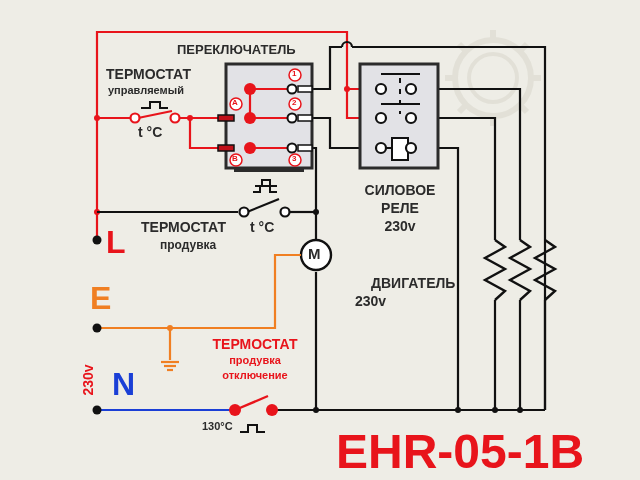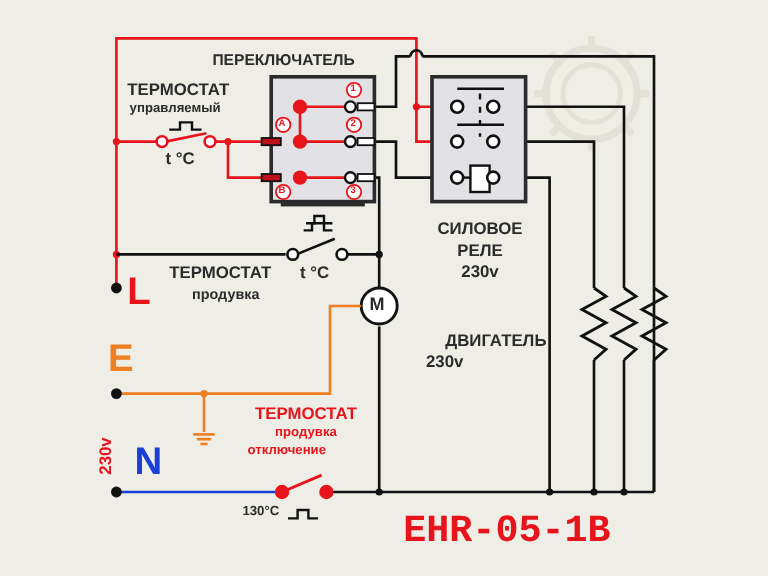--- a/index.html
+++ b/index.html
@@ -196,17 +196,17 @@
 <div class="lbl dark" style="left:323px;top:275px;font-size:14px;margin-left:48px;">ДВИГАТЕЛЬ</div>
 <div class="lbl dark" style="left:355px;top:293px;font-size:14px;">230v</div>
 
 <div class="lbl red" style="left:106px;top:224px;font-size:32px;">L</div>
 <div class="lbl" style="left:90px;top:280px;font-size:32px;color:#f07f22;">E</div>
 <div class="lbl" style="left:112px;top:366px;font-size:32px;color:#1a3fd6;">N</div>
 <div class="lbl red" style="left:72px;top:372px;font-size:14px;transform:rotate(-90deg);transform-origin:center;">230v</div>
 
 <div class="lbl red c" style="left:195px;top:336px;width:120px;font-size:14px;">ТЕРМОСТАТ</div>
 <div class="lbl red c" style="left:195px;top:354px;width:120px;font-size:11px;">продувка</div>
-<div class="lbl red c" style="left:179px;top:369px;width:120px;font-size:11px;">отключение</div>
+<div class="lbl red c" style="left:195px;top:369px;width:120px;font-size:11px;">отключение</div>
 <div class="lbl dark" style="left:202px;top:388px;font-size:11px;margin-top:32px;">130°C</div>
 
-<div class="lbl red" style="left:336px;top:424px;font-size:32px;font-family:Liberation Mono, monospace;">EHR-05-1B</div>
+<div class="lbl red" style="left:336px;top:424px;font-size:48px;">EHR-05-1B</div>
 </div>
 
 </body></html>

